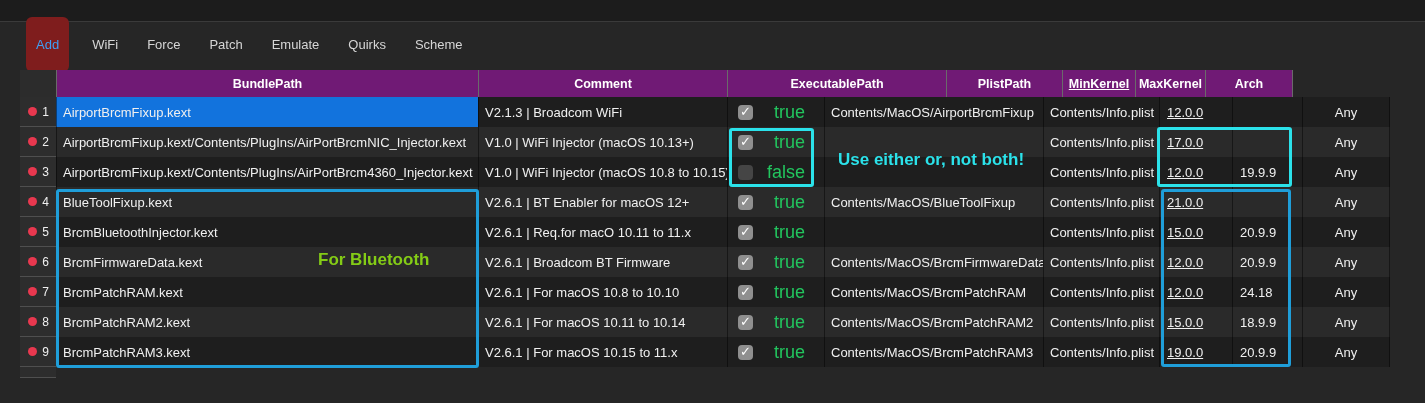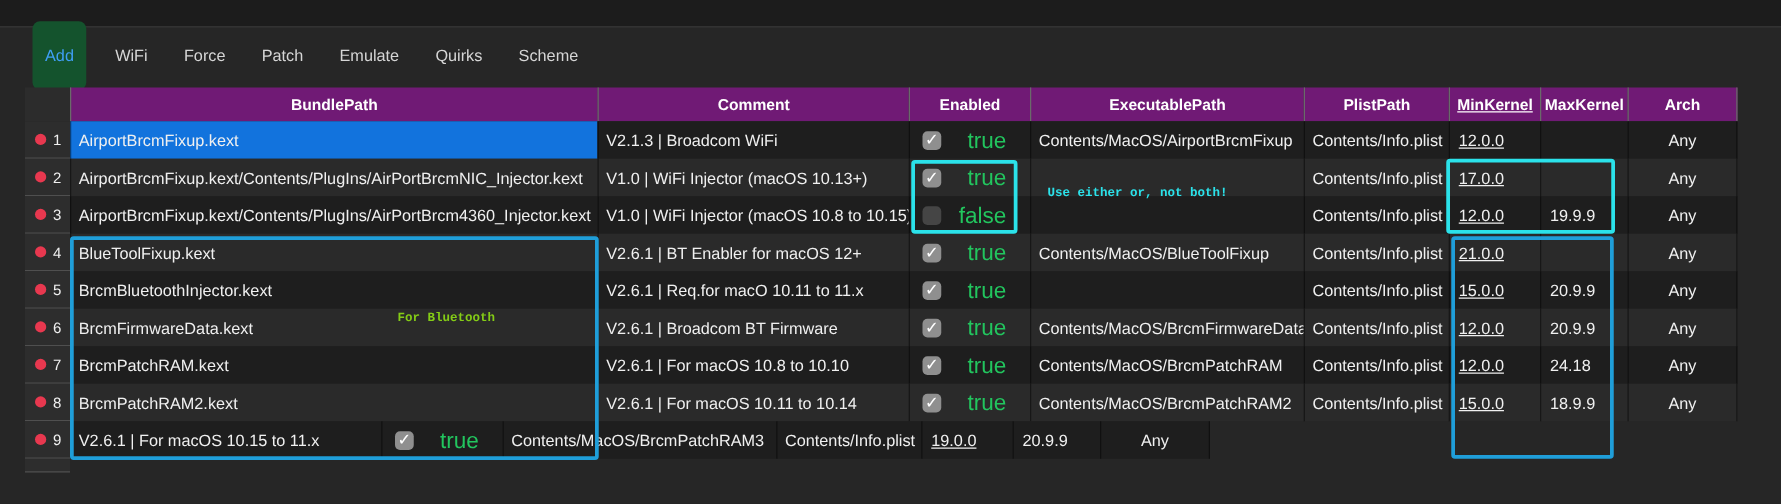--- a/index.html
+++ b/index.html
@@ -3,21 +3,21 @@
 <meta charset="utf-8">
 <style>
   html,body{margin:0;padding:0;background:#262626;}
   .screen{position:relative;width:1425px;height:403px;background:#262626;overflow:hidden;
           font-family:"Liberation Sans","DejaVu Sans",sans-serif;}
   .titlebar{position:absolute;left:0;top:0;width:1425px;height:22px;background:#1c1c1c;
             border-bottom:1px solid #3a3a3a;box-sizing:border-box;}
   
   .tabbar{position:absolute;left:26px;top:30px;height:28px;display:flex;align-items:center;gap:17px;}
   .tab{font-size:13px;color:#d6d6d6;padding:5px 6px;cursor:default;}
-  .tab.active{background:#14532d;border-radius:6px;padding:20px 10px;color:#3f9ff5;}
+  .tab.active{background:#7f1d1d;border-radius:6px;padding:20px 10px;color:#3f9ff5;}
   
   .table{position:absolute;left:20px;top:70px;width:1390px;}
   .thead{display:flex;height:27px;}
   .hcell{box-sizing:border-box;background:#701a75;color:#ffffff;font-weight:bold;font-size:12.5px;
          display:flex;align-items:center;justify-content:center;border-left:1px solid #6a6a6a;
          overflow:hidden;white-space:nowrap;}
   .hgutter{width:36px;background:#2c2c2c;border-left:none;}
   .hcell.c7{border-right:1px solid #6a6a6a;}
   .tbody{}
   .trow{display:flex;height:30px;}
@@ -44,21 +44,21 @@
   .gutter-stub{position:absolute;left:20px;top:367px;width:36px;height:11px;background:#2d2d2d;
                border-bottom:1px solid #4f4f4f;box-sizing:border-box;}
   
   .ann-box{position:absolute;box-sizing:border-box;border-radius:3px;pointer-events:none;}
   .box-cyan{border:3px solid #2be2ea;}
   .box-blue{border:3px solid #1f9ed9;}
   .ann-enabled{left:729px;top:128px;width:85px;height:59px;}
   .ann-minmax-top{left:1157px;top:127px;width:135px;height:60px;}
   .ann-minmax-bottom{left:1161px;top:189px;width:130px;height:178px;}
   .ann-bundle{left:56px;top:189px;width:423px;height:179px;}
-  .ann-text{position:absolute;font-weight:bold;font-size:10px;pointer-events:none;font-family:Liberation Mono, monospace;}
+  .ann-text{position:absolute;font-weight:bold;font-size:17px;pointer-events:none;}
   .ann-use-either{left:838px;top:150px;color:#2be2ea;}
   .ann-for-bt{left:318px;top:250px;color:#84cc16;}
 </style>
 </head>
 <body>
 
 <div class="screen">
   <div class="titlebar"></div>
 
   <div class="tabbar">
@@ -69,21 +69,20 @@
       <div class="tab">Emulate</div>
       <div class="tab">Quirks</div>
       <div class="tab">Scheme</div>
     </div>
 
   <div class="table">
     <div class="thead">
         <div class="hcell hgutter"></div>
         <div class="hcell c0">BundlePath</div>
         <div class="hcell c1">Comment</div>
-        <div class="hcell c2">Enabled</div>
         <div class="hcell c3">ExecutablePath</div>
         <div class="hcell c4">PlistPath</div>
         <div class="hcell c5">MinKernel</div>
         <div class="hcell c6">MaxKernel</div>
         <div class="hcell c7">Arch</div>
       </div>
     <div class="tbody">
         <div class="trow">
           <div class="cell gutter">
             <div class="dot"></div>
@@ -218,20 +217,21 @@
           <div class="cell c4">Contents/Info.plist</div>
           <div class="cell c5">15.0.0</div>
           <div class="cell c6">18.9.9</div>
           <div class="cell c7">Any</div>
         </div>
         <div class="trow">
           <div class="cell gutter">
             <div class="dot"></div>
             <div class="rownum">9</div>
           </div>
+          <div class="cell c0">BrcmPatchRAM3.kext</div>
           <div class="cell c1">V2.6.1 |  For macOS 10.15 to 11.x</div>
           <div class="cell c2">
             <div class="checkbox checked"></div>
             <div class="bool">true</div>
           </div>
           <div class="cell c3">Contents/MacOS/BrcmPatchRAM3</div>
           <div class="cell c4">Contents/Info.plist</div>
           <div class="cell c5">19.0.0</div>
           <div class="cell c6">20.9.9</div>
           <div class="cell c7">Any</div>

